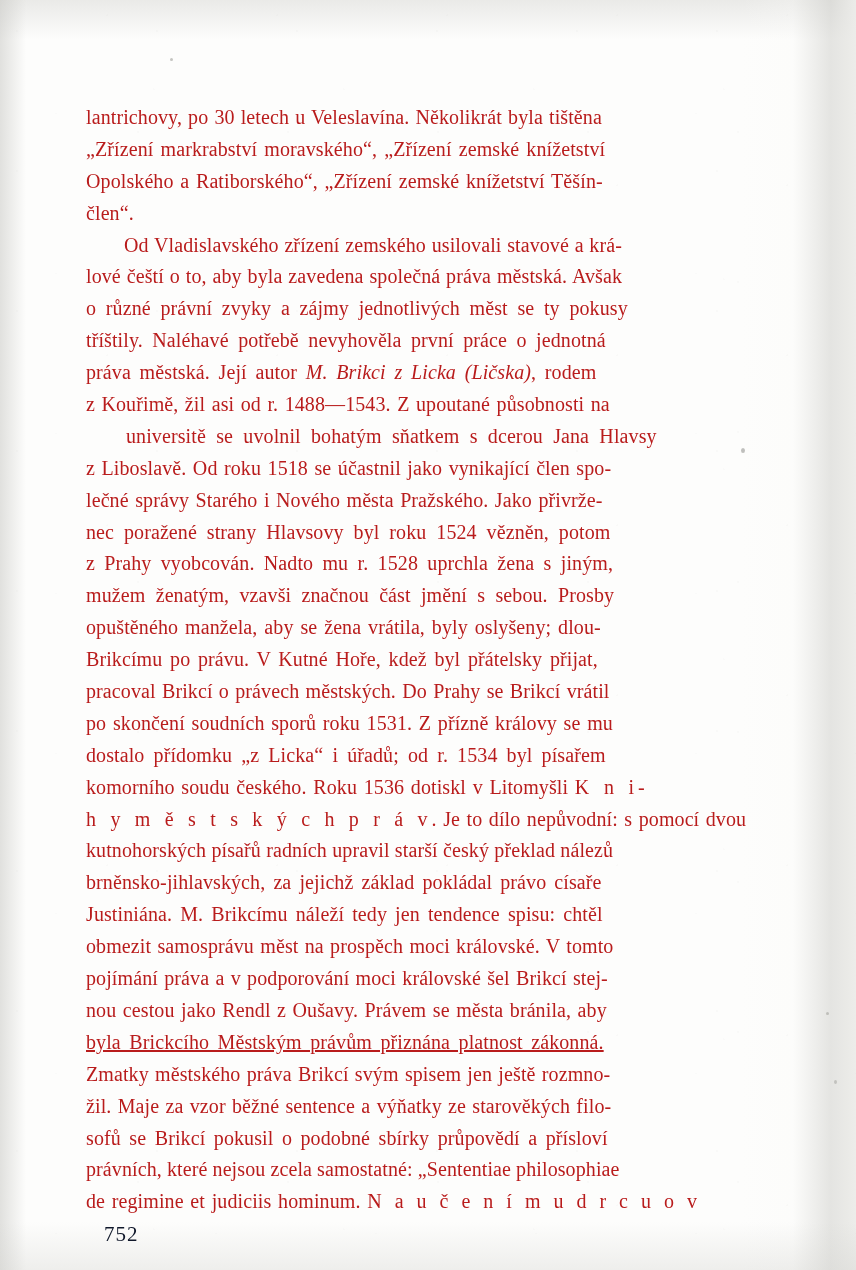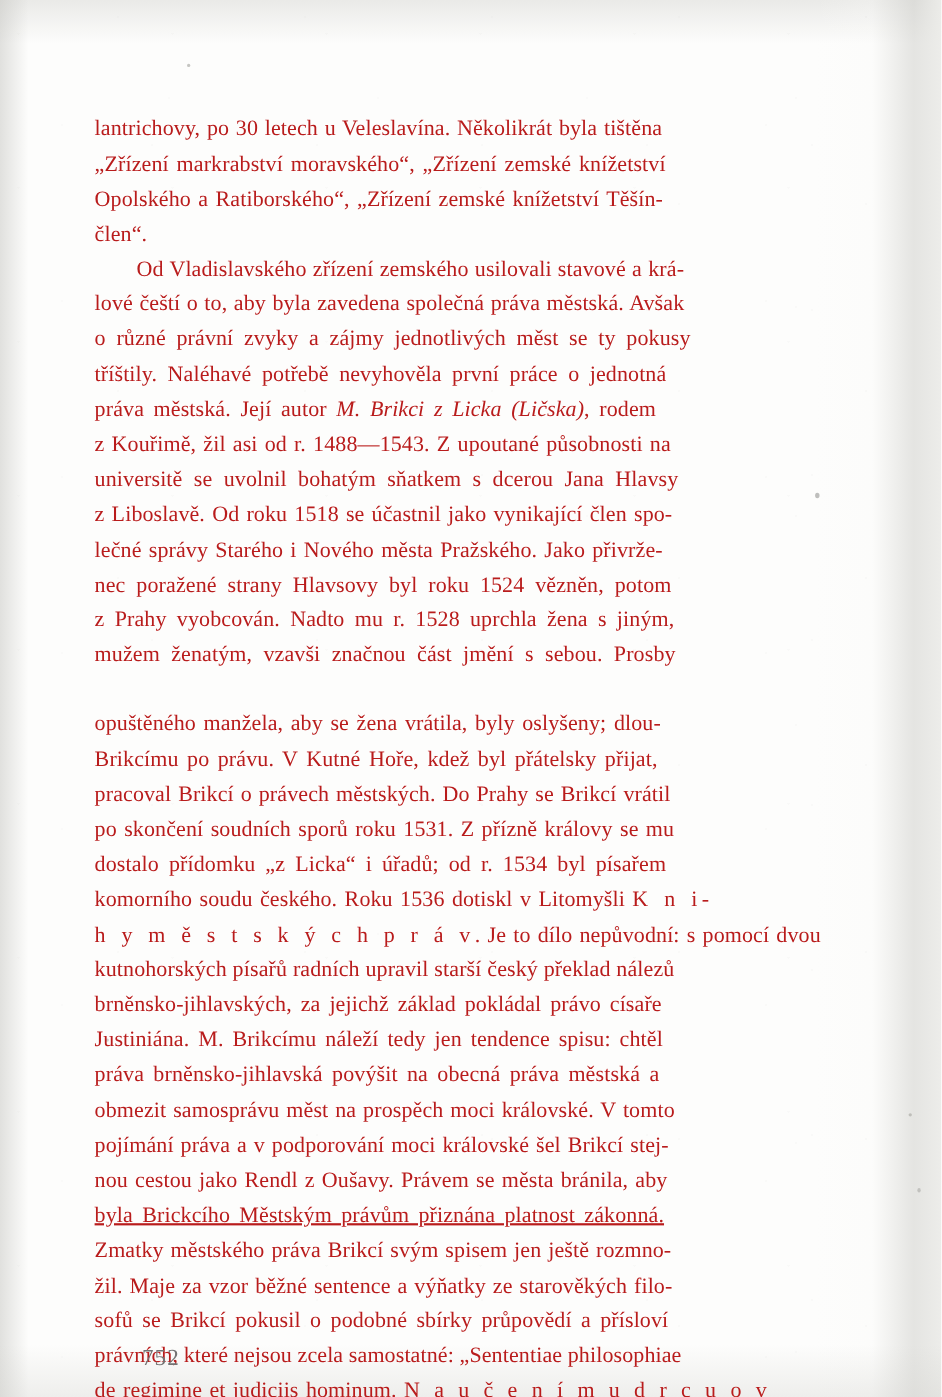--- a/index.html
+++ b/index.html
@@ -92,24 +92,23 @@
 
   .it { font-style: italic; }
   .sp { letter-spacing: 4.0px; }
   .sp2 { letter-spacing: 3.2px; }
 
   .folio {
     position: absolute;
     left: 104px;
     top: 1222px;
     font-size: 21px;
-    color: #737373;
+    color: #0f172a;
     font-family: "Liberation Serif", "DejaVu Serif", serif;
     letter-spacing: 1px;
-    margin-left: 25px;
   }
 </style>
 </head>
 <body>
 
 <div id="page">
 
   <div class="scan-top-shadow"></div>
   <div class="scan-left-shadow"></div>
   <div class="scan-right-shadow"></div>
@@ -126,37 +125,36 @@
       <div class="ln j" style="word-spacing: 1px;"><span>lantrichovy, po 30 letech u Veleslavína. Několikrát byla tištěna</span></div>
       <div class="ln j" style="word-spacing: 2px;"><span>„Zřízení markrabství moravského“, „Zřízení zemské knížetství</span></div>
       <div class="ln j" style="word-spacing: 1.6px;"><span>Opolského a Ratiborského“, „Zřízení zemské knížetství Těšín-</span></div>
       <div class="ln j" style="word-spacing: 0px;"><span>člen“.</span></div>
       <div class="ln j" style="word-spacing: 0.6px; text-indent: 38px;"><span>Od Vladislavského zřízení zemského usilovali stavové a krá-</span></div>
       <div class="ln j" style="word-spacing: 0.8px;"><span>lové čeští o to, aby byla zavedena společná práva městská. Avšak</span></div>
       <div class="ln j" style="word-spacing: 4.6px; font-family: Liberation Serif, serif;"><span>o různé právní zvyky a zájmy jednotlivých měst se ty pokusy</span></div>
       <div class="ln j" style="word-spacing: 4.4px;"><span>tříštily. Naléhavé potřebě nevyhověla první práce o jednotná</span></div>
       <div class="ln j" style="word-spacing: 3.6px;"><span>práva městská. Její autor </span><span class="it">M. Brikci z Licka (Ličska)</span><span>, rodem</span></div>
       <div class="ln j" style="word-spacing: 1.4px;"><span>z Kouřimě, žil asi od r. 1488—1543. Z upoutané působnosti na</span></div>
-      <div class="ln j" style="word-spacing: 5.2px;"><span>universitě se uvolnil bohatým sňatkem s dcerou Jana Hlavsy</span></div>
+      <div class="ln j" style="word-spacing: 5.2px; margin-left: 40px;"><span>universitě se uvolnil bohatým sňatkem s dcerou Jana Hlavsy</span></div>
       <div class="ln j" style="word-spacing: 1.4px;"><span>z Liboslavě. Od roku 1518 se účastnil jako vynikající člen spo-</span></div>
       <div class="ln j" style="word-spacing: 1.4px;"><span>lečné správy Starého i Nového města Pražského. Jako přivrže-</span></div>
       <div class="ln j" style="word-spacing: 4.8px;"><span>nec poražené strany Hlavsovy byl roku 1524 vězněn, potom</span></div>
       <div class="ln j" style="word-spacing: 4.2px;"><span>z Prahy vyobcován. Nadto mu r. 1528 uprchla žena s jiným,</span></div>
       <div class="ln j" style="word-spacing: 5.2px;"><span>mužem ženatým, vzavši značnou část jmění s sebou. Prosby</span></div>
-      <div class="ln j" style="word-spacing: 1.8px; margin-top: 31px;"><span>opuštěného manžela, aby se žena vrátila, byly oslyšeny; dlou-</span></div>
+      <div class="ln j" style="word-spacing: 1.8px;"><span>opuštěného manžela, aby se žena vrátila, byly oslyšeny; dlou-</span></div>
       <div class="ln j" style="word-spacing: 2.6px;"><span>Brikcímu po právu. V Kutné Hoře, kdež byl přátelsky přijat,</span></div>
       <div class="ln j" style="word-spacing: 1.2px;"><span>pracoval Brikcí o právech městských. Do Prahy se Brikcí vrátil</span></div>
       <div class="ln j" style="word-spacing: 1.6px;"><span>po skončení soudních sporů roku 1531. Z přízně královy se mu</span></div>
       <div class="ln j" style="word-spacing: 4px;"><span>dostalo přídomku „z Licka“ i úřadů; od r. 1534 byl písařem</span></div>
       <div class="ln j" style="word-spacing: 1.6px;"><span>komorního soudu českého. Roku 1536 dotiskl v Litomyšli </span><span class="sp">K n i-</span></div>
       <div class="ln j" style="word-spacing: 1.4px;"><span class="sp">h y  m ě s t s k ý c h  p r á v</span><span>. Je to dílo nepůvodní: s pomocí dvou</span></div>
       <div class="ln j" style="word-spacing: 0.2px;"><span>kutnohorských písařů radních upravil starší český překlad nálezů</span></div>
       <div class="ln j" style="word-spacing: 3px;"><span>brněnsko-jihlavských, za jejichž základ pokládal právo císaře</span></div>
       <div class="ln j" style="word-spacing: 3px;"><span>Justiniána. M. Brikcímu náleží tedy jen tendence spisu: chtěl</span></div>
-      <div class="ln j" style="word-spacing: 3.4px;"><span>práva brněnsko-jihlavská povýšit na obecná práva městská a</span></div>
       <div class="ln j" style="word-spacing: 1.2px;"><span>obmezit samosprávu měst na prospěch moci královské. V tomto</span></div>
       <div class="ln j" style="word-spacing: 1.2px;"><span>pojímání práva a v podporování moci královské šel Brikcí stej-</span></div>
       <div class="ln j" style="word-spacing: 1.4px;"><span>nou cestou jako Rendl z Oušavy. Právem se města bránila, aby</span></div>
       <div class="ln j" style="word-spacing: 3.4px; text-decoration: underline;"><span>byla Brickcího Městským právům přiznána platnost zákonná.</span></div>
       <div class="ln j" style="word-spacing: 1.2px;"><span>Zmatky městského práva Brikcí svým spisem jen ještě rozmno-</span></div>
       <div class="ln j" style="word-spacing: 1.2px;"><span>žil. Maje za vzor běžné sentence a výňatky ze starověkých filo-</span></div>
       <div class="ln j" style="word-spacing: 3.4px;"><span>sofů se Brikcí pokusil o podobné sbírky průpovědí a přísloví</span></div>
       <div class="ln j" style="word-spacing: 0px;"><span>právních, které nejsou zcela samostatné: „Sententiae philosophiae</span></div>
       <div class="ln j" style="word-spacing: 1.6px;"><span>de regimine et judiciis hominum. </span><span class="sp2">N a u č e n í   m u d r c u o v</span></div>
     </div>

